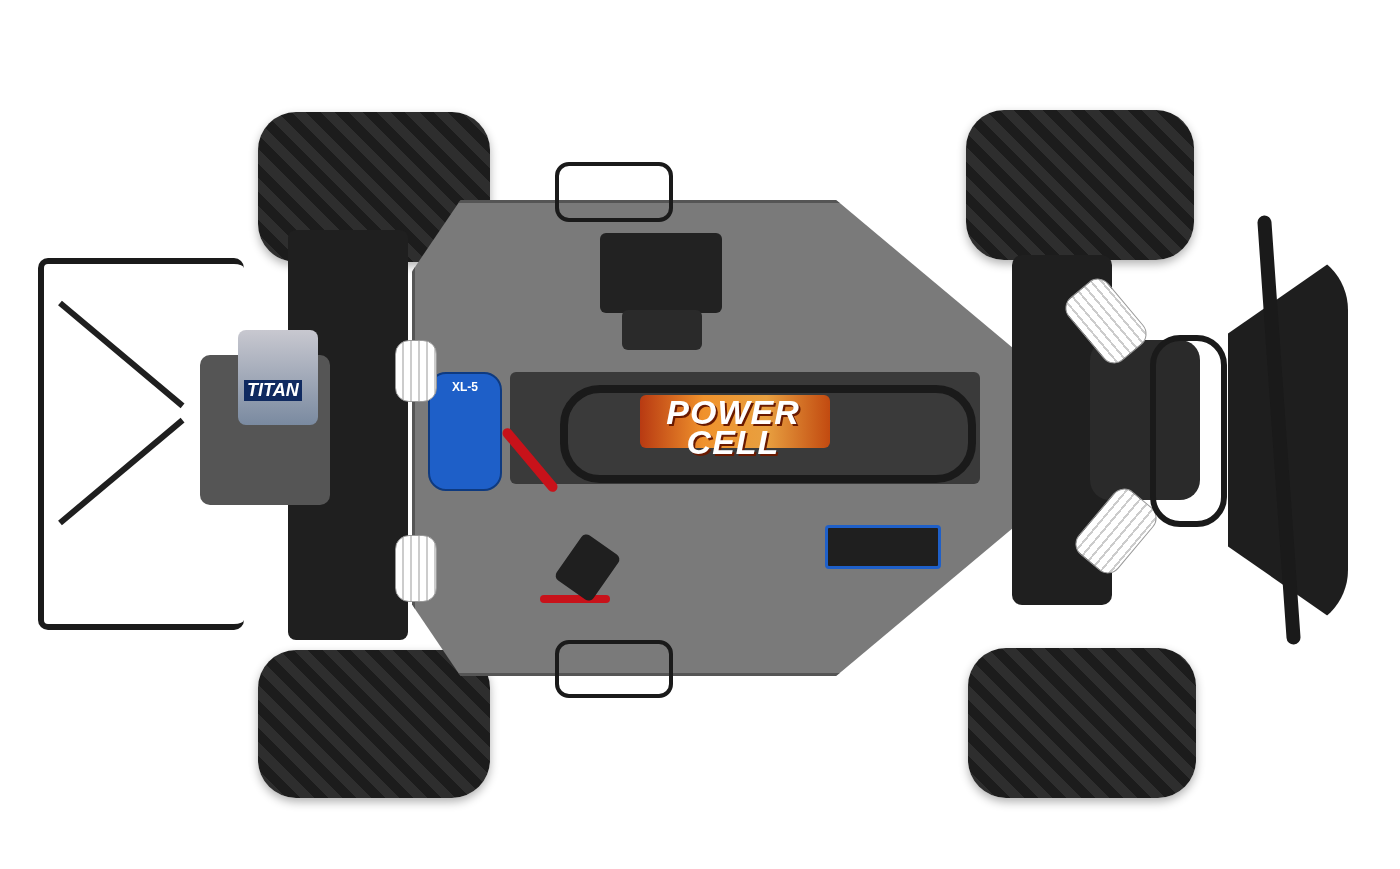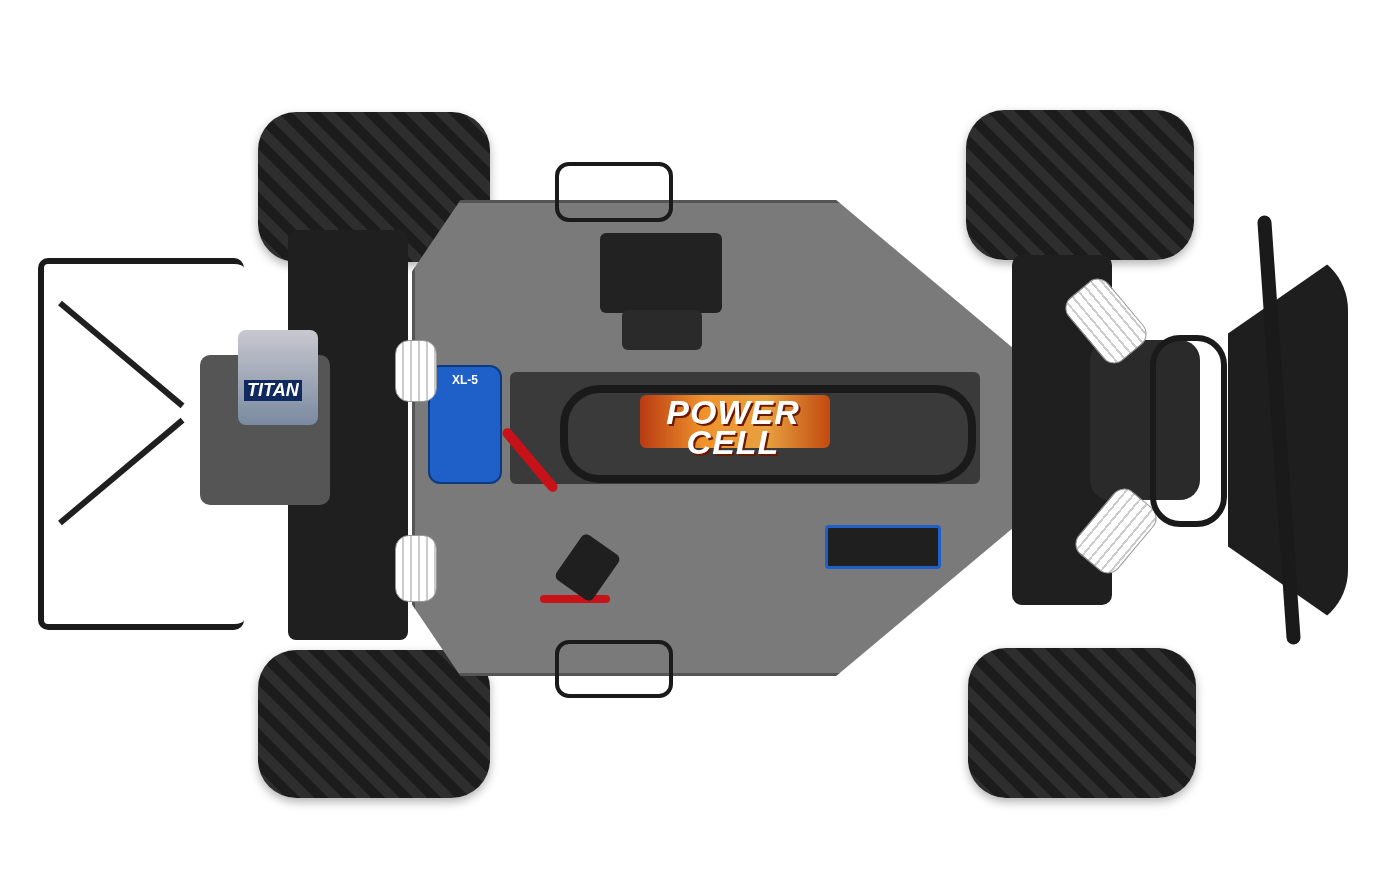--- a/index.html
+++ b/index.html
@@ -6,21 +6,21 @@
   body{width:1400px;height:869px;position:relative;overflow:hidden;font-family:"Liberation Sans",sans-serif;}
   .abs{position:absolute;}
   .tire{background:radial-gradient(circle,#2a2a2a 0 20%,#111 21% 100%);border-radius:38px;
     background-image:repeating-linear-gradient(45deg,#1c1c1c 0 10px,#2e2e2e 10px 20px),repeating-linear-gradient(-45deg,rgba(0,0,0,0.4) 0 10px,transparent 10px 20px);
     box-shadow:0 4px 10px rgba(0,0,0,0.3);}
   .chassis{background:#7a7a7a;border:3px solid #555;}
   .dark{background:#1f1f1f;}
   .shock{background:repeating-linear-gradient(90deg,#fff 0 6px,#ccc 6px 8px);border-radius:14px;border:1px solid #999;}
   .battery-label{background:linear-gradient(90deg,#b83a12,#f0922c,#e8a040,#c24a10);border-radius:6px;}
   .power{color:#fff;font-weight:bold;font-style:italic;font-size:34px;line-height:30px;text-shadow:2px 2px 0 #6a1a00;letter-spacing:1px;}
-  .esc{background:#1e5fc8;border-radius:12px;border:2px solid #0e3a80;}
+  .esc{background:#1e5fc8;border-radius:18px;border:2px solid #0e3a80;margin-top:7px;}
   .motor{background:linear-gradient(180deg,#c8c8d0,#7a8aa0);border-radius:8px;}
   .wire-red{background:#c8121a;border-radius:6px;}
   .small-label{color:#fff;font-weight:bold;font-style:italic;font-size:18px;}
   .hoop{border:4px solid #1a1a1a;border-radius:14px;}
 </style>
 </head>
 <body>
 
 <div class="abs" style="left:0;top:0;width:1400px;height:869px;">
 

